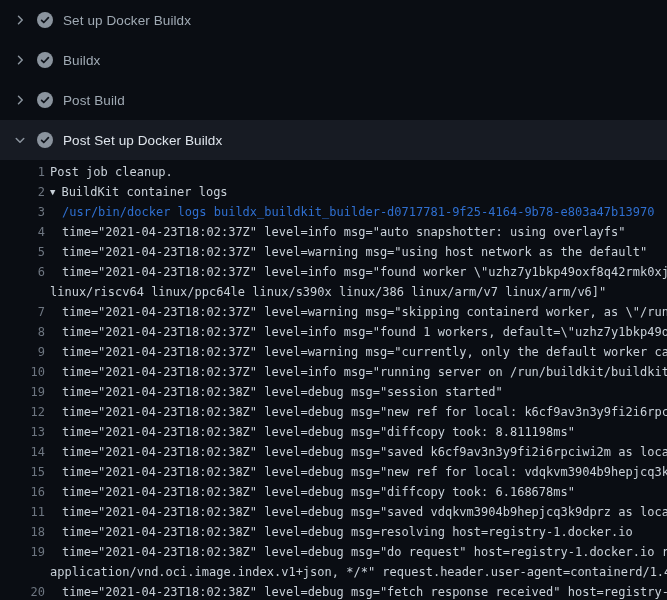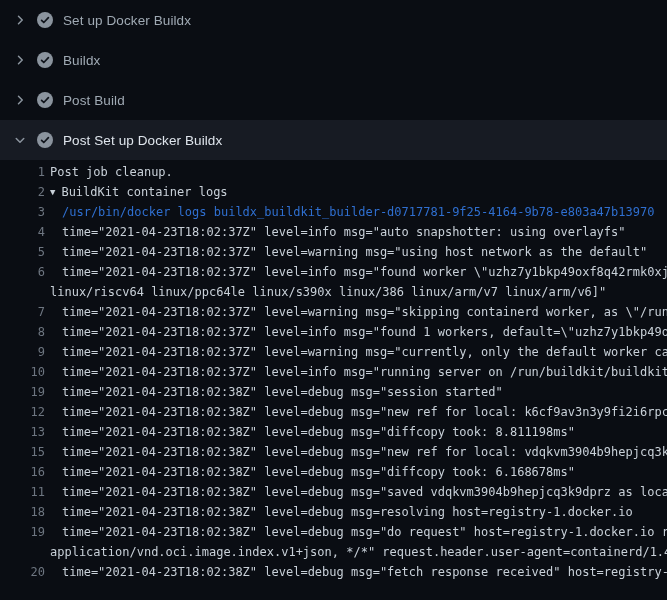--- a/index.html
+++ b/index.html
@@ -180,20 +180,24 @@
   <div class="row kind-log">
     <span class="num">12</span>
     <span class="txt">time="2021-04-23T18:02:38Z" level=debug msg="new ref for local: k6cf9av3n3y9fi2i6rpc</span>
   </div>
 
   <div class="row kind-log">
     <span class="num">13</span>
     <span class="txt">time="2021-04-23T18:02:38Z" level=debug msg="diffcopy took: 8.811198ms"</span>
   </div>
 
+  <div class="row kind-log">
+    <span class="num">14</span>
+    <span class="txt">time="2021-04-23T18:02:38Z" level=debug msg="saved k6cf9av3n3y9fi2i6rpciwi2m as loca</span>
+  </div>
 
   <div class="row kind-log">
     <span class="num">15</span>
     <span class="txt">time="2021-04-23T18:02:38Z" level=debug msg="new ref for local: vdqkvm3904b9hepjcq3k</span>
   </div>
 
   <div class="row kind-log">
     <span class="num">16</span>
     <span class="txt">time="2021-04-23T18:02:38Z" level=debug msg="diffcopy took: 6.168678ms"</span>
   </div>

